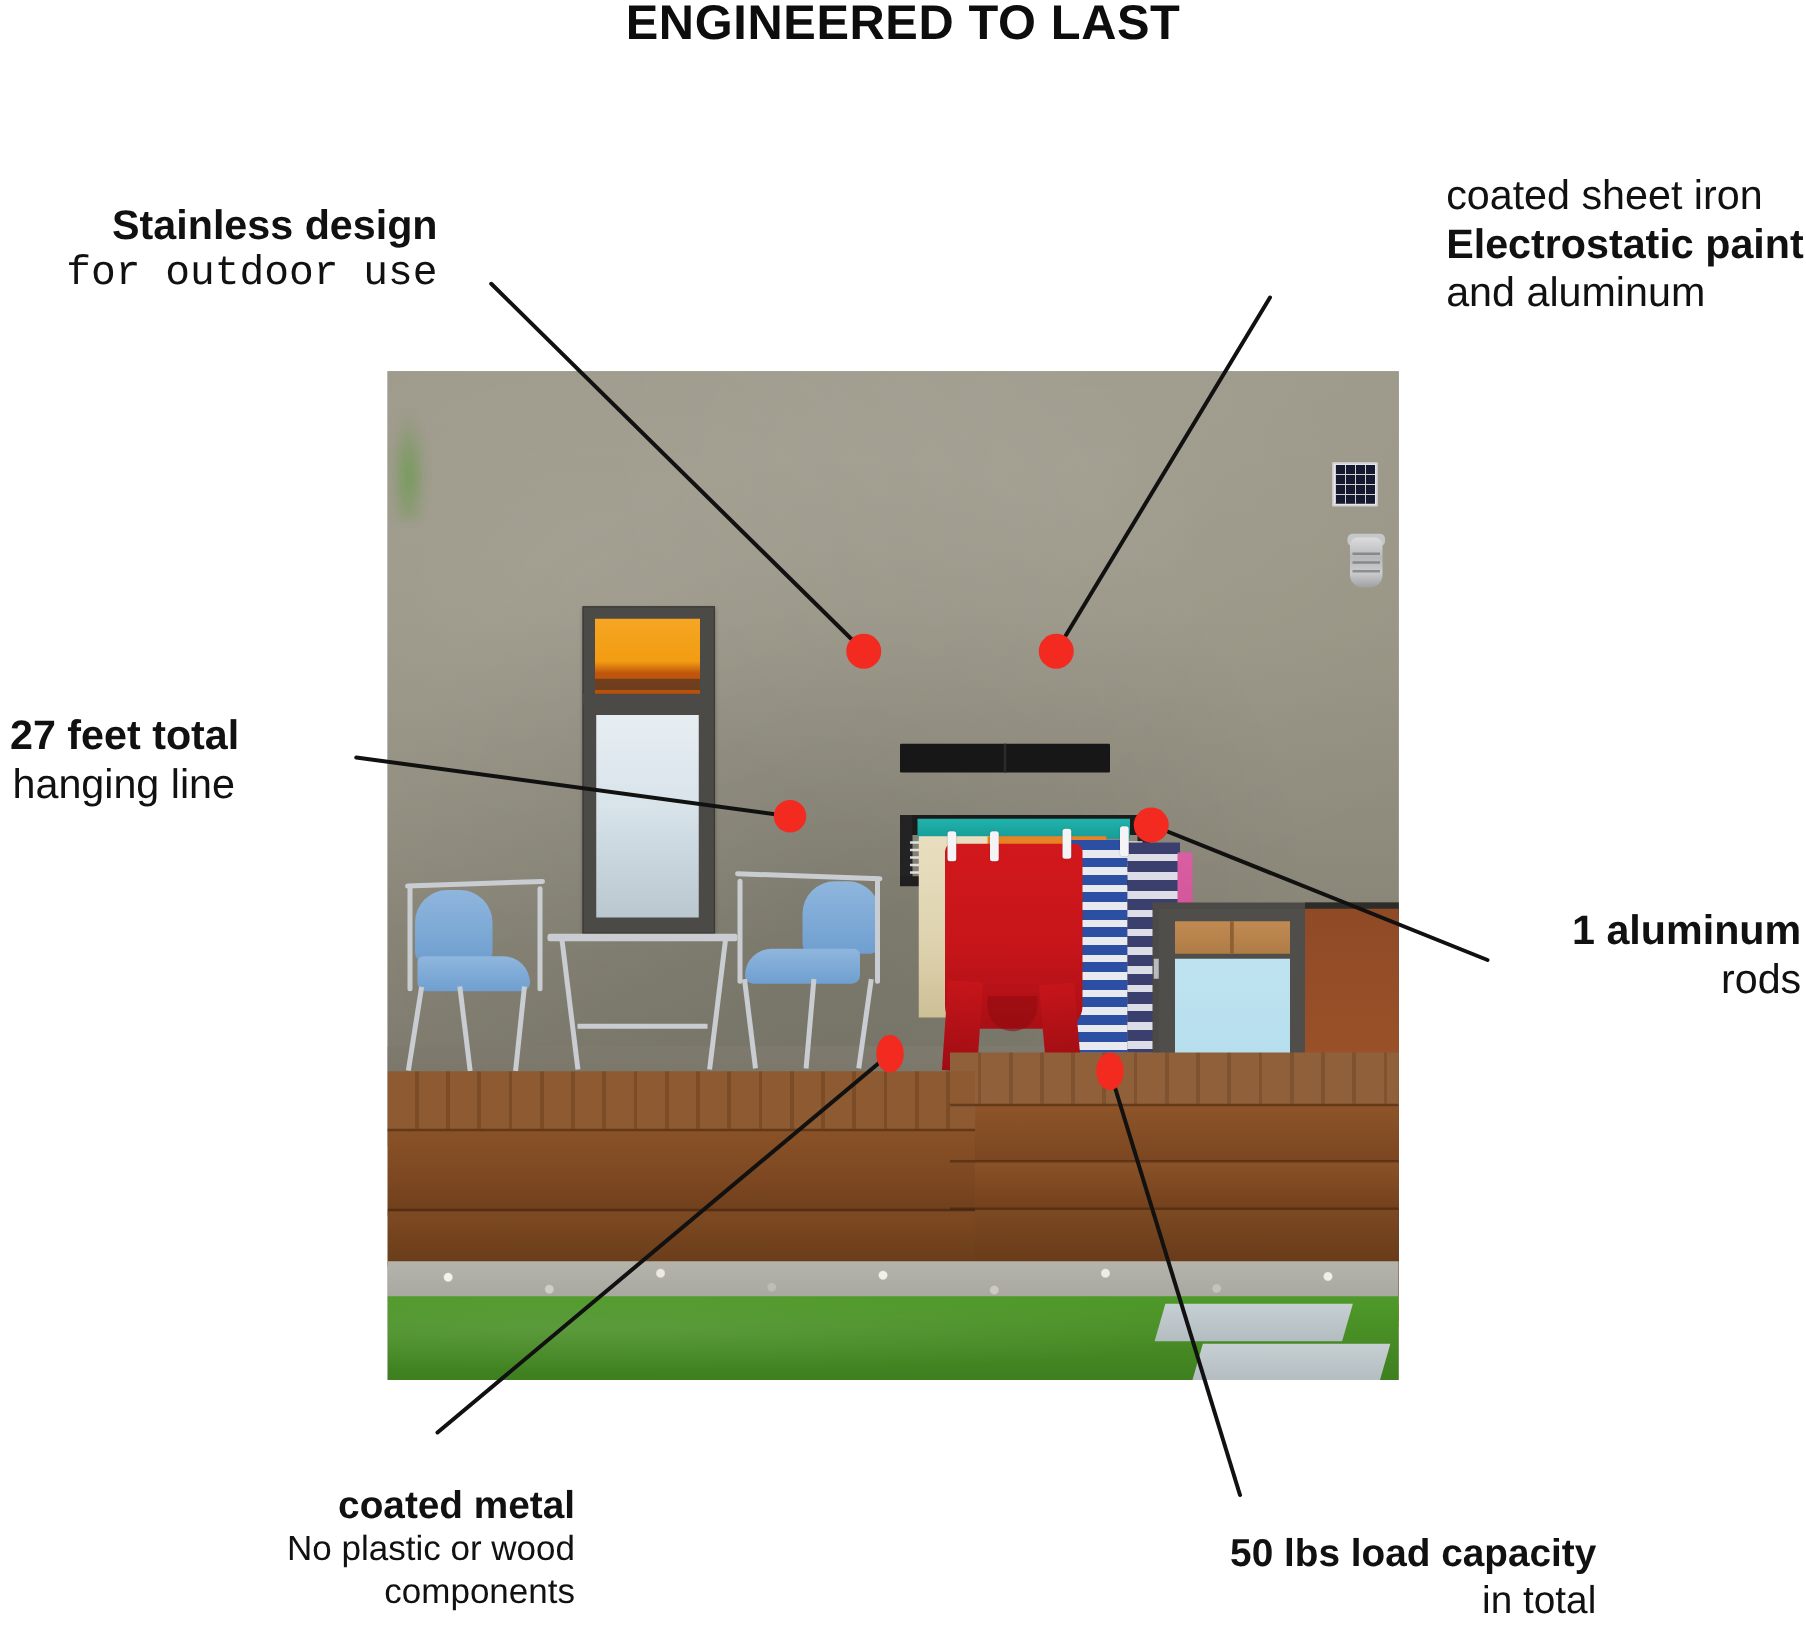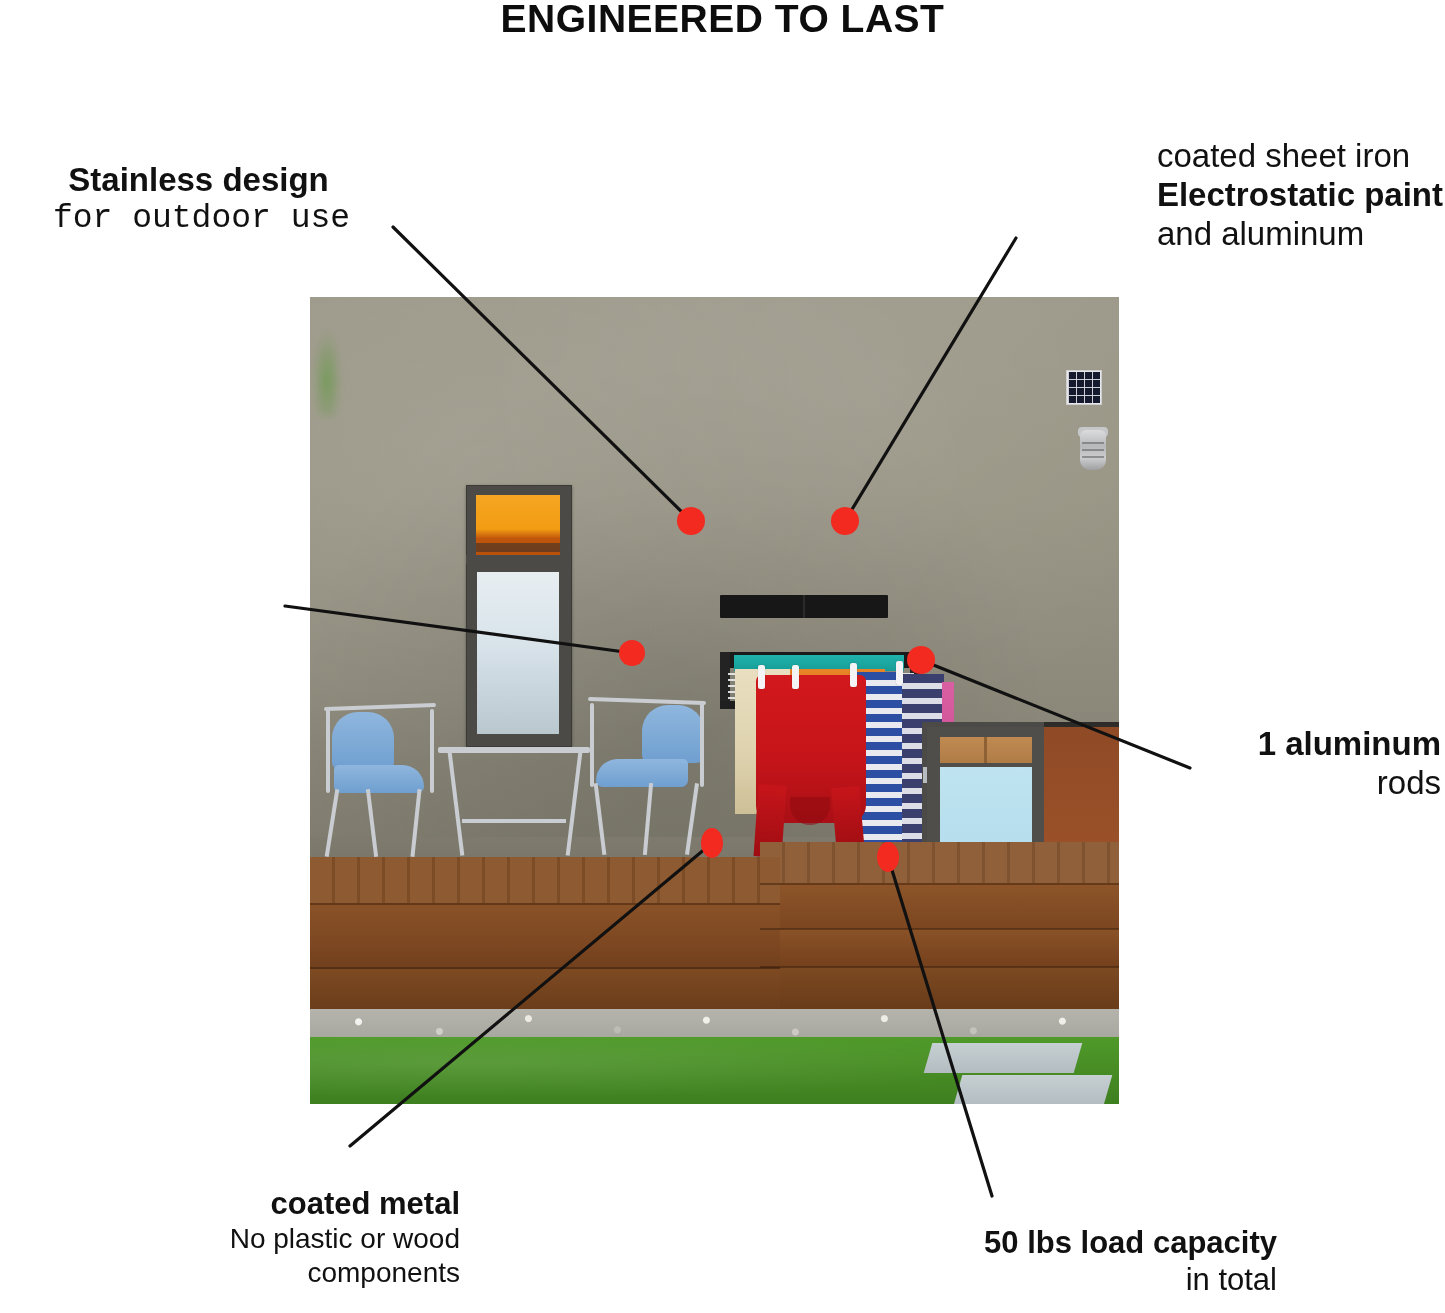--- a/index.html
+++ b/index.html
@@ -23,21 +23,21 @@
 
   
   .callout{position:absolute;color:#111;}
   .callout .ln{display:block;white-space:nowrap;}
   .bold{font-weight:bold;}
   .reg{font-weight:normal;}
   .lvl1{font-size:33px;line-height:39px;}
   .lvl2{font-size:31px;line-height:37px;}
   .sub{font-size:28px;line-height:34px;}
 
-  #callout-stainless{left:47px;top:160px;text-align:center;}
+  #callout-stainless{left:47px;top:160px;text-align:right;}
   #callout-stainless .ln:nth-child(2){padding-left:6px;font-family:Liberation Mono, monospace;}
 
   #callout-electrostatic{right:2px;top:136px;text-align:left;}
 
   #callout-27feet{left:8px;top:568px;text-align:left;}
   #callout-27feet .ln:nth-child(2){padding-left:2px;}
 
   #callout-rods{right:4px;top:724px;text-align:right;}
 
   #callout-durable{right:985px;top:1185px;text-align:right;}
@@ -335,20 +335,24 @@
     <span class="ln lvl1 bold">Stainless design</span>
     <span class="ln lvl1 reg">for outdoor use</span>
   </div>
 
   <div class="callout" id="callout-electrostatic">
     <span class="ln lvl1 reg">coated sheet iron</span>
     <span class="ln lvl1 bold">Electrostatic paint</span>
     <span class="ln lvl1 reg">and aluminum</span>
   </div>
 
+  <div class="callout" id="callout-27feet">
+    <span class="ln lvl1 bold">27 feet total</span>
+    <span class="ln lvl1 reg">hanging line</span>
+  </div>
 
   <div class="callout" id="callout-rods">
     <span class="ln lvl1 bold">1 aluminum</span>
     <span class="ln lvl1 reg">rods</span>
   </div>
 
   <div class="callout" id="callout-durable">
     <span class="ln lvl2 bold">coated metal</span>
     <span class="ln sub reg">No plastic or wood</span>
     <span class="ln sub reg">components</span>

